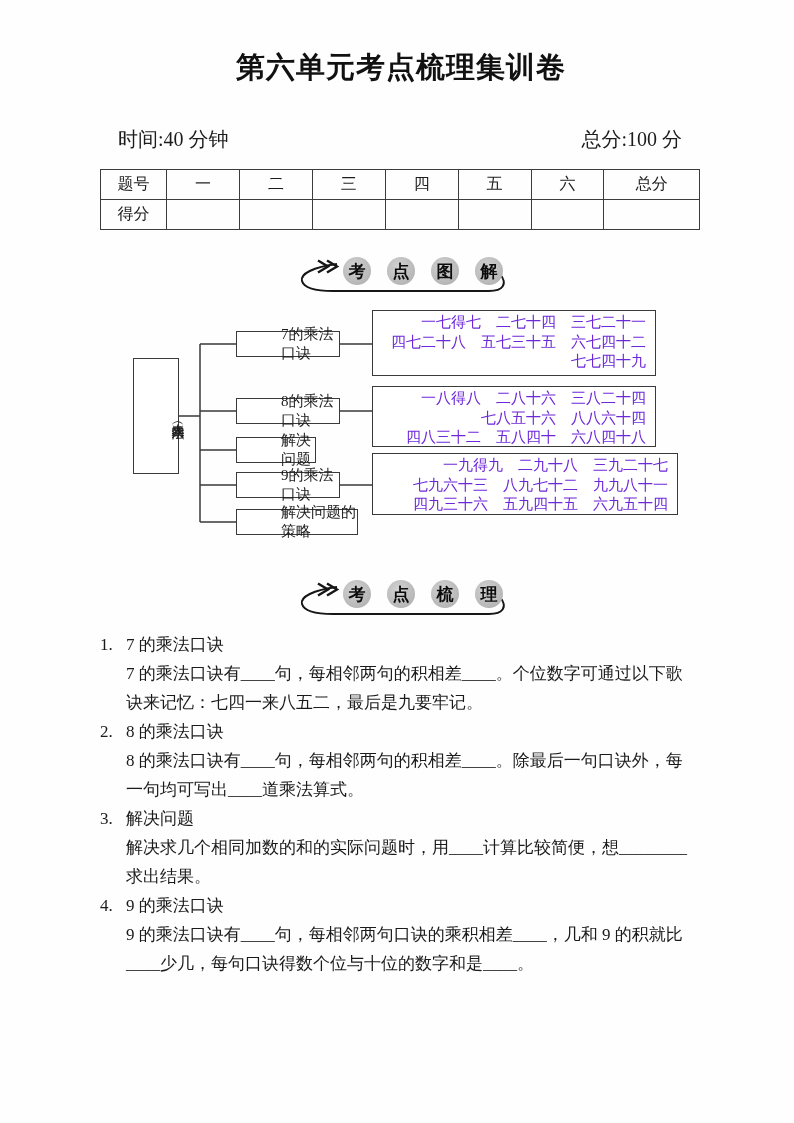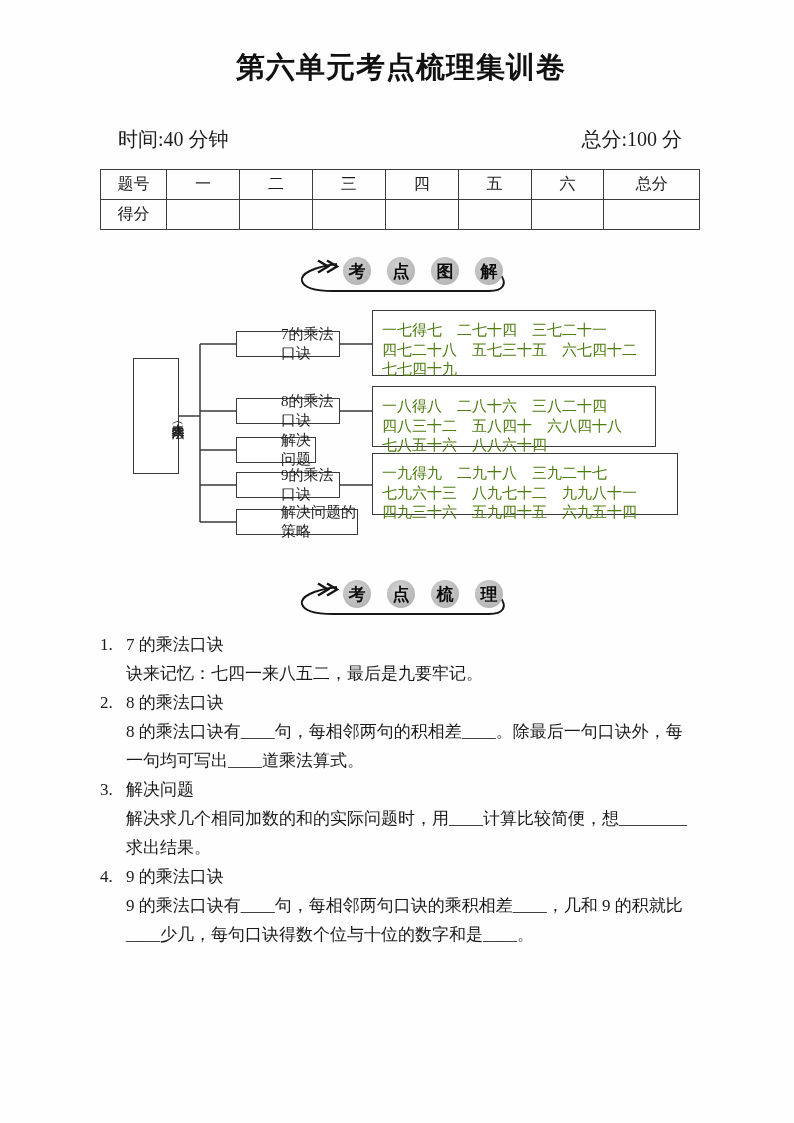--- a/index.html
+++ b/index.html
@@ -59,22 +59,22 @@
     writing-mode:vertical-rl;text-orientation:upright;
     letter-spacing:1px;font-size:13px;line-height:25px;
   }
   .dg-n7{left:136px;top:28px;width:104px;height:26px;}
   .dg-n8{left:136px;top:95px;width:104px;height:26px;}
   .dg-solve{left:136px;top:134px;width:80px;height:26px;}
   .dg-n9{left:136px;top:169px;width:104px;height:26px;}
   .dg-strategy{left:136px;top:206px;width:122px;height:26px;}
   .dg-table{
     position:absolute;border:1.5px solid #3a3a3a;background:#fff;
-    box-sizing:border-box;padding:10px 9px;
-    font-size:15px;line-height:19.5px;color:#4d7c0f;
+    box-sizing:border-box;padding:2px 9px;
+    font-size:15px;line-height:19.5px;color:#6d28d9;text-align:right;
   }
   .dg-t7{left:272px;top:7px;width:284px;height:66px;}
   .dg-t8{left:272px;top:83px;width:284px;height:61px;}
   .dg-t9{left:272px;top:150px;width:306px;height:62px;}
   
   .items{margin-top:10px;font-size:17px;line-height:29px;color:#1a1a1a;}
   .item{display:flex;}
   .item-num{width:26px;flex:none;}
   .item-body{flex:1;}
   .item-title{white-space:nowrap;}
@@ -142,22 +142,22 @@
       <div class="dg-box dg-n9">9的乘法口诀</div>
       <div class="dg-box dg-strategy">解决问题的策略</div>
 
       <div class="dg-table dg-t7">
         <div>一七得七　二七十四　三七二十一</div>
         <div>四七二十八　五七三十五　六七四十二</div>
         <div>七七四十九</div>
       </div>
       <div class="dg-table dg-t8">
         <div>一八得八　二八十六　三八二十四</div>
+        <div>七八五十六　八八六十四</div>
         <div>四八三十二　五八四十　六八四十八</div>
-        <div>七八五十六　八八六十四</div>
       </div>
       <div class="dg-table dg-t9">
         <div>一九得九　二九十八　三九二十七</div>
         <div>七九六十三　八九七十二　九九八十一</div>
         <div>四九三十六　五九四十五　六九五十四</div>
       </div>
     </div>
 
     <div class="badge">
       <svg class="badge-swoosh" viewBox="0 0 220 40">
@@ -171,20 +171,21 @@
         <span class="badge-circle">梳</span>
         <span class="badge-circle">理</span>
       </span>
     </div>
 
     <div class="items">
       <div class="item">
         <span class="item-num">1.</span>
         <div class="item-body">
           <div class="item-title">7 的乘法口诀</div>
+          <div>7 的乘法口诀有____句，每相邻两句的积相差____。个位数字可通过以下歌</div>
           <div>诀来记忆：七四一来八五二，最后是九要牢记。</div>
         </div>
       </div>
       <div class="item">
         <span class="item-num">2.</span>
         <div class="item-body">
           <div class="item-title">8 的乘法口诀</div>
           <div>8 的乘法口诀有____句，每相邻两句的积相差____。除最后一句口诀外，每</div>
           <div>一句均可写出____道乘法算式。</div>
         </div>

